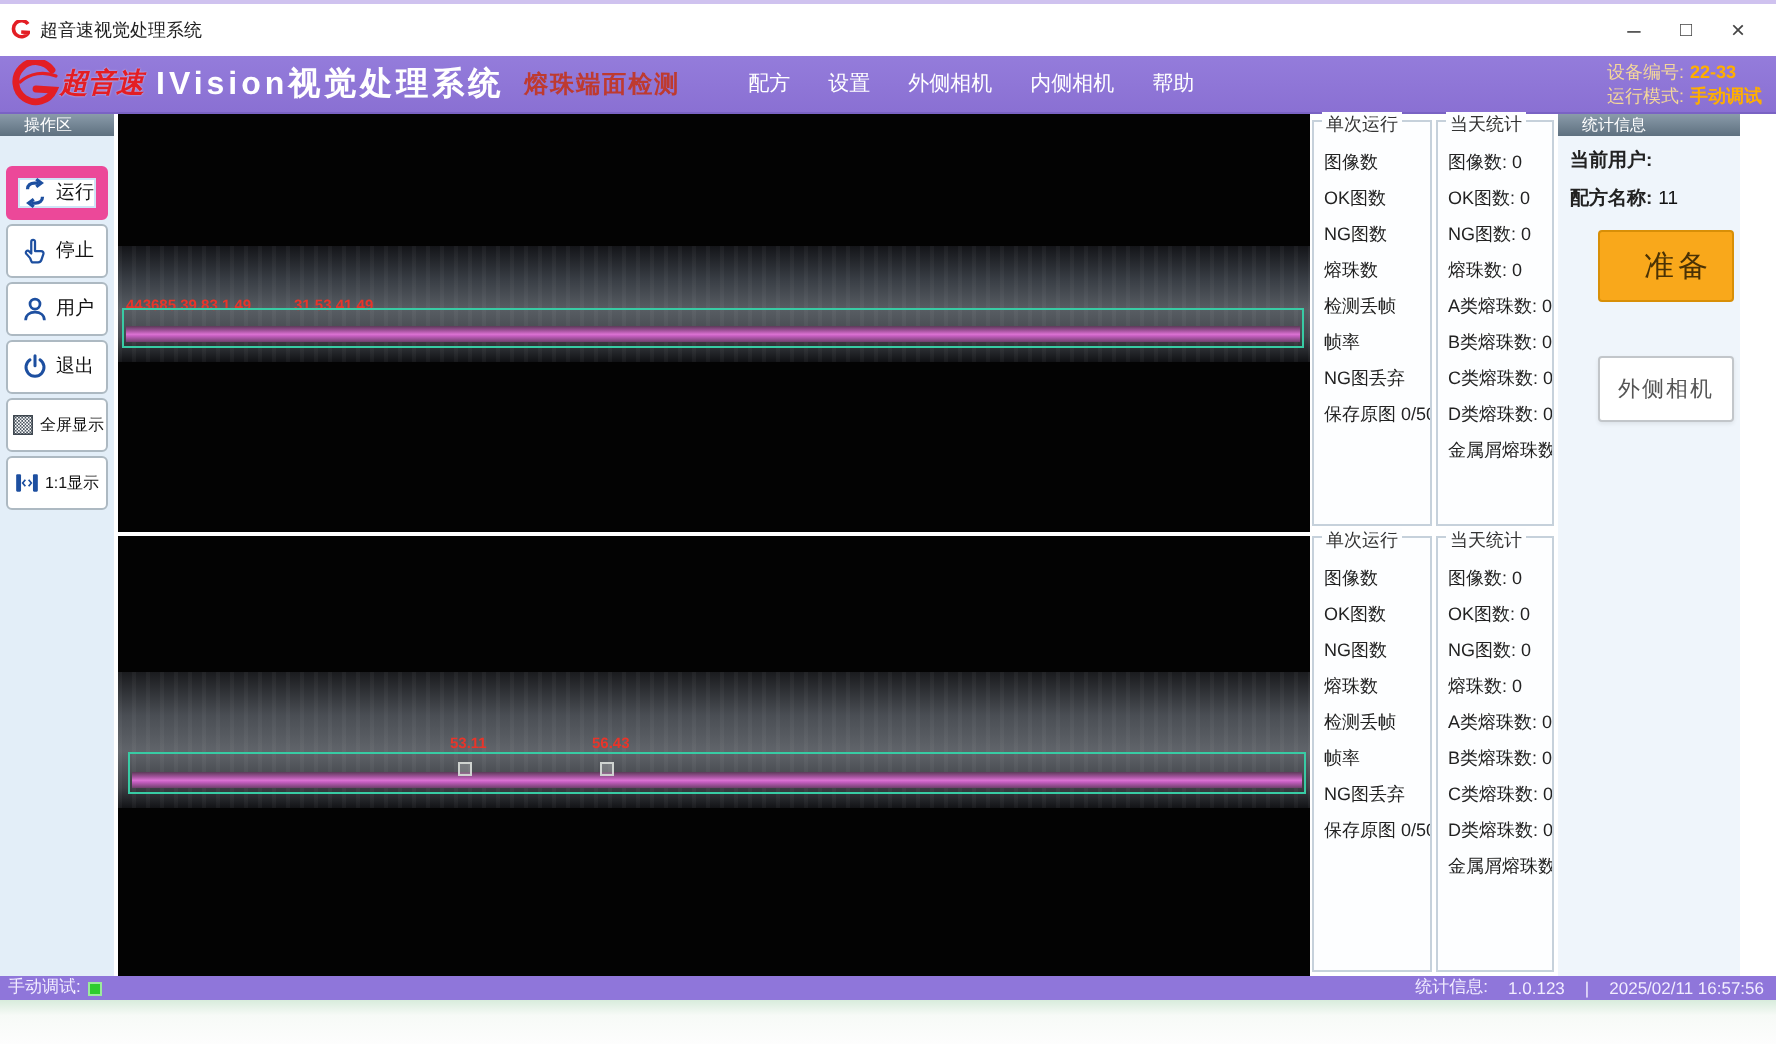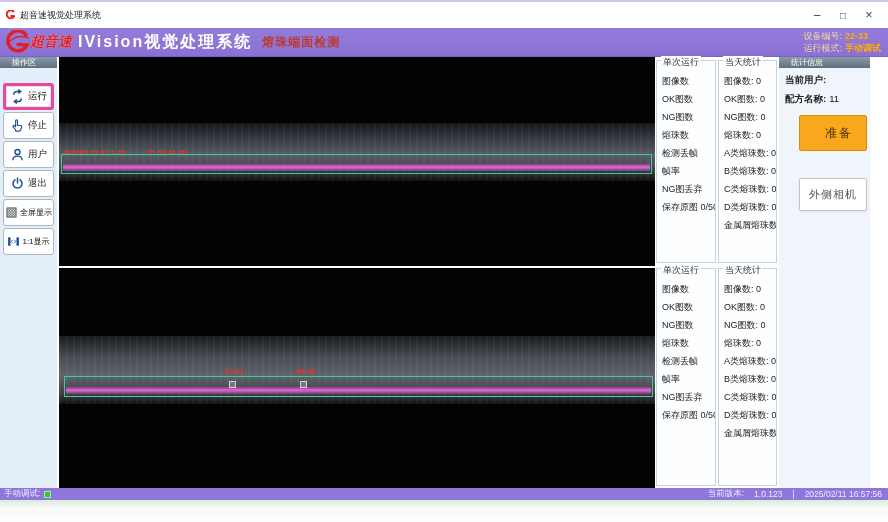--- a/index.html
+++ b/index.html
@@ -40,21 +40,21 @@
 
   
   .sidebar { position:absolute; left:0; top:0; width:57px; height:431px; background:#E3EEF8; }
   .panel-header { height:11px; background:linear-gradient(180deg,#8A9BAA,#5E707F);
     color:#fff; font-size:8px; line-height:11px; padding-left:12px; overflow:hidden; white-space:nowrap; }
   .side-btn { position:absolute; left:3px; width:51px; height:27px; background:#fff;
     border:1px solid #ADB9C2; border-radius:3px; display:flex; align-items:center;
     justify-content:center; gap:3px; font-size:9.5px; color:#111; padding:0 1px;
     overflow:hidden; white-space:nowrap; cursor:default;
     font-family:"Liberation Sans","DejaVu Sans",sans-serif; }
-  .side-btn.active { border:3px solid #ec4899; box-shadow:inset 0 0 0 1px #CFE4F7; }
+  .side-btn.active { border:6px solid #ec4899; box-shadow:inset 0 0 0 1px #CFE4F7; }
   .side-btn.small { font-size:8px; gap:2px; }
   .side-btn svg { flex:0 0 auto; }
 
   
   .cam { position:absolute; left:59px; width:596px; background:#030303; overflow:hidden; }
   .cam-top { top:0; height:209px;padding-left:33px; }
   .cam-bottom { top:211px; height:220px; }
   .band { position:absolute; left:0; width:596px; }
   .band-1 { top:66px; height:58px;
     background:linear-gradient(180deg,#141519 0%,#3A3F46 30%,#585D63 55%,#43474D 78%,#101114 100%); }
@@ -83,21 +83,21 @@
   .gb-rows { padding:11px 0 0 5px; }
   .gb-row { font-size:9px; color:#222; height:18px; line-height:18px;
     white-space:nowrap; overflow:hidden; }
 
   
   .info { position:absolute; left:779px; top:0; width:91px; height:431px; background:#EFF5FB; }
   .info-line { margin:6px 0 0 6px; font-size:9.5px; font-weight:bold; color:#222;
     white-space:nowrap; overflow:hidden; }
   .info-line .val { font-weight:normal; color:#111; margin-left:3px; }
   .btn-prepare { position:absolute; left:20px; top:58px; width:68px; height:36px;
-    background:#F9A81B; border:1px solid #D88F07; border-radius:2px; font-size:12px;
+    background:#F9A81B; border:1px solid #D88F07; border-radius:2px; font-size:15px;
     color:#4A3205; letter-spacing:2px; cursor:default; overflow:hidden;
     font-family:"Liberation Sans","DejaVu Sans",sans-serif;padding-left:12px; }
   .btn-datastats { position:absolute; left:20px; top:121px; width:68px; height:33px;
     background:#fff; border:1px solid #C2C6CA; border-radius:2px; font-size:11px;
     color:#555; letter-spacing:1px; box-shadow:0 1px 2px rgba(0,0,0,.08); cursor:default;
     overflow:hidden; font-family:"Liberation Sans","DejaVu Sans",sans-serif; }
 
   
   .statusbar { position:absolute; top:488px; left:0; width:888px; height:12px;
     background:#8F76DA; display:flex; align-items:center; }
@@ -130,20 +130,27 @@
   </div>
 
   <div class="header">
     <svg class="logo-icon" width="28" height="24" viewBox="0 0 28 24">
       <path d="M24 5 A10 10 0 1 0 25 15 L16 14.5" fill="none" stroke="#E31E24" stroke-width="3.4" stroke-linecap="round"></path>
       <path d="M8 11 C13 6.5 20 5.5 26 8" fill="none" stroke="#E31E24" stroke-width="1.6" stroke-linecap="round"></path>
     </svg>
     <span class="logo-text">超音速</span>
     <span class="app-title">IVision视觉处理系统</span>
     <span class="subtitle">熔珠端面检测</span>
+    <div class="menu">
+        <span class="menu-item">配方</span>
+        <span class="menu-item">设置</span>
+        <span class="menu-item">外侧相机</span>
+        <span class="menu-item">内侧相机</span>
+        <span class="menu-item">帮助</span>
+      </div>
     <div class="header-right">
       <div><span class="hr-lbl">设备编号:</span><span class="hr-val">22-33</span></div>
       <div><span class="hr-lbl">运行模式:</span><span class="hr-val">手动调试</span></div>
     </div>
   </div>
 
   <div class="main">
 
     <div class="sidebar">
       <div class="panel-header">操作区</div>
@@ -294,21 +301,21 @@
       <button class="btn-datastats">外侧相机</button>
     </div>
   </div>
 
   <div class="statusbar">
     <div class="sb-left">
       <span class="sb-text">手动调试:</span>
       <span class="sb-led"></span>
     </div>
     <div class="sb-right">
-      <span class="sb-text">当前版本:</span>
+      <span class="sb-text">统计信息:</span>
       <span class="sb-text">1.0.123</span>
       <span class="sb-text">|</span>
       <span class="sb-text">2025/02/11  16:57:56</span>
     </div>
   </div>
 
   <div class="desktop-bottom"></div>
 </div>
 
 </body></html>

